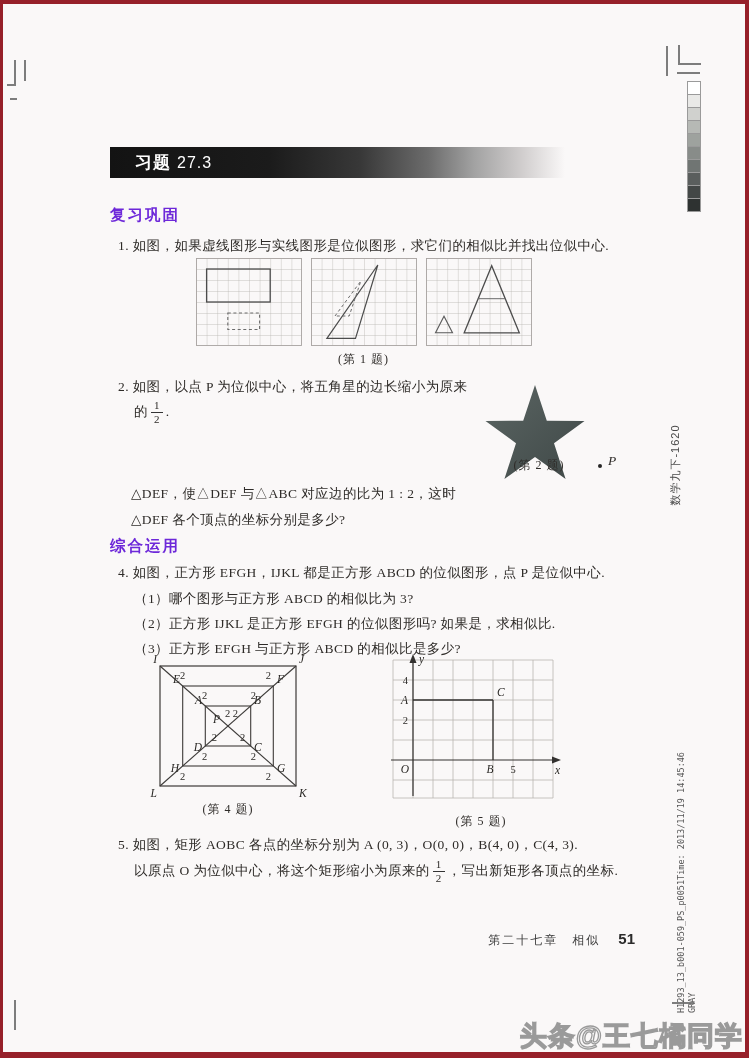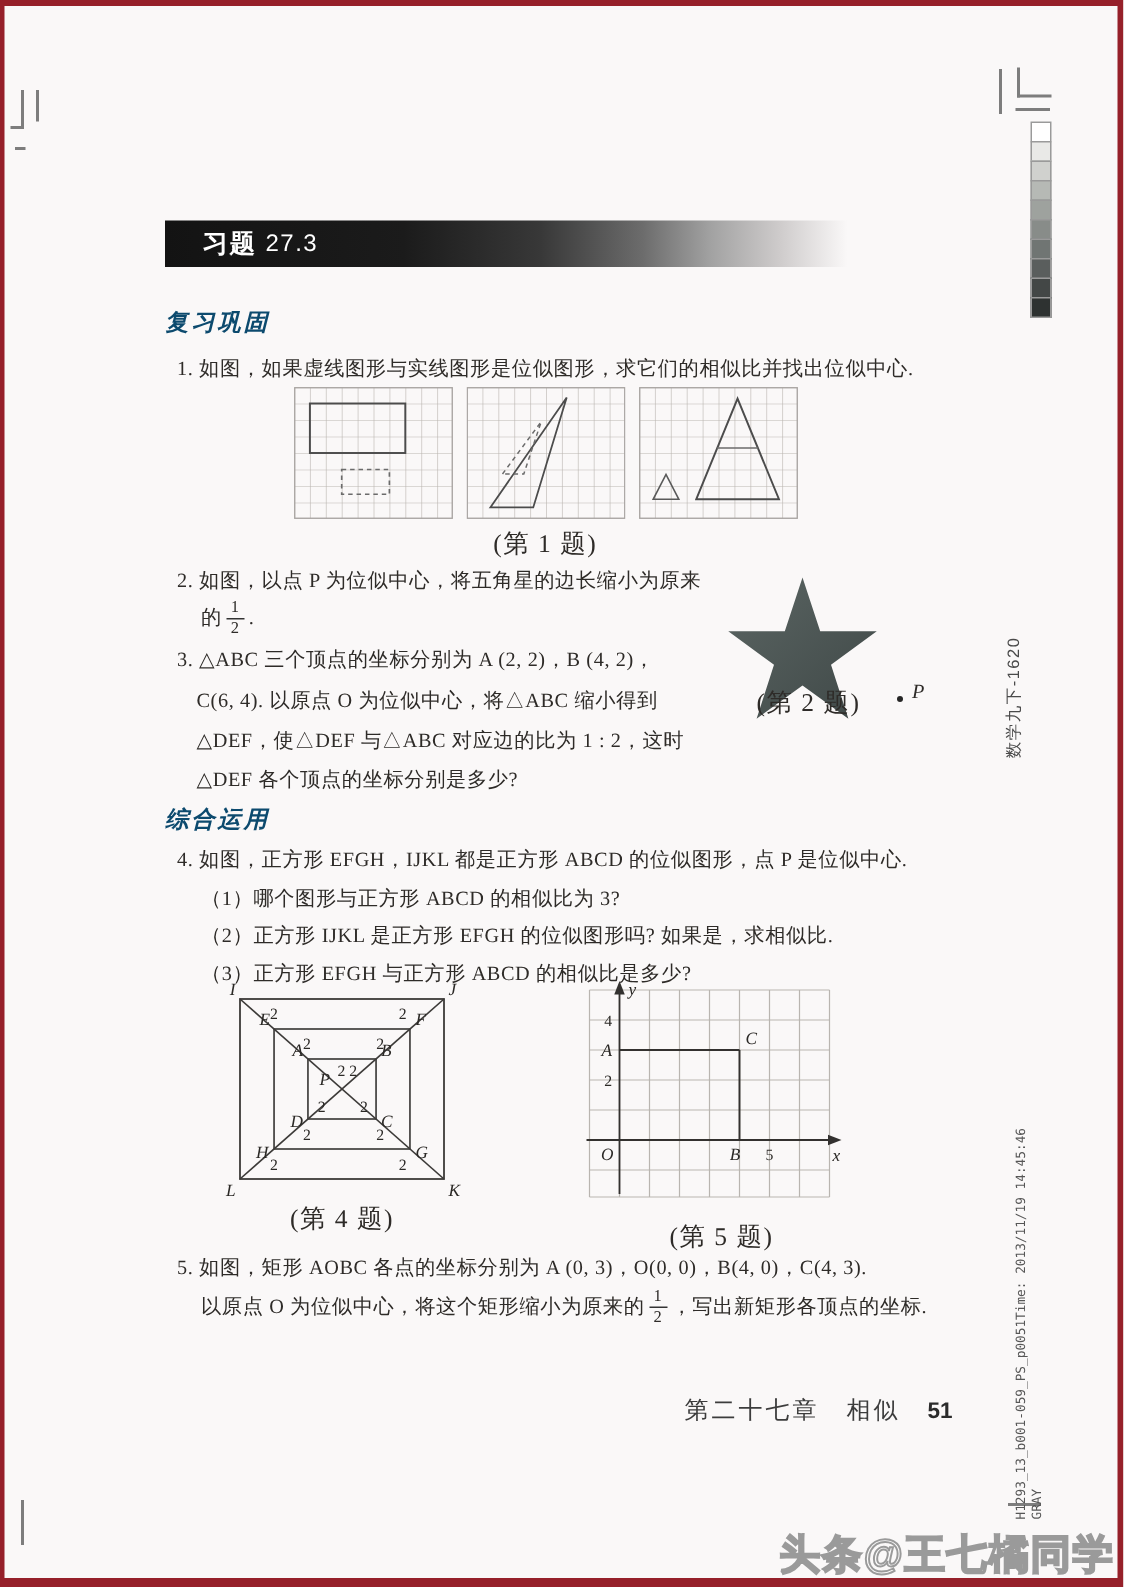--- a/index.html
+++ b/index.html
@@ -35,25 +35,25 @@
   .strip .cell:nth-child(10){background:#2e3231;}
 
   
   .hbar{position:absolute;left:110px;top:147px;width:455px;height:31px;display:flex;align-items:center;
         padding-left:25px;box-sizing:border-box;
         background:linear-gradient(90deg,#131313 0%,#1b1b1b 35%,#383838 55%,#6c6c6c 70%,#a2a2a2 80%,#cecbcb 90%,rgba(250,248,248,0) 100%);}
   .hbar .t1{color:#fff;font-family:"Liberation Sans",sans-serif;font-weight:bold;font-size:17px;letter-spacing:1px;}
   .hbar .t2{color:#fff;font-family:"Liberation Sans",sans-serif;font-size:16px;margin-left:6px;letter-spacing:1px;}
 
   .sect{position:absolute;left:110px;font-family:"Liberation Sans",sans-serif;font-weight:bold;
-        font-size:15.5px;color:#0c4a6e;letter-spacing:2px;font-style:italic;}
+        font-size:15.5px;color:#6d28d9;letter-spacing:2px;}
   .s1{top:205px;} .s2{top:536px;}
 
   .tline{position:absolute;font-size:13.5px;letter-spacing:0.4px;white-space:nowrap;}
-  .cap{position:absolute;font-size:17px;text-align:center;letter-spacing:1px;}
+  .cap{position:absolute;font-size:12px;text-align:center;letter-spacing:1px;}
 
   .p1{left:118px;top:237px;text-align:right;}
   .cap1{left:196px;top:351px;width:335px;}
   .p2l1{left:118px;top:378px;}
   .p2l2{left:134px;top:399px;display:flex;align-items:center;}
   .p3l1{left:118px;top:431px;}
   .p3l2{left:131px;top:458px;}
   .p3l3{left:131px;top:485px;}
   .p3l4{left:131px;top:511px;}
   .cap2{left:484px;top:457px;width:110px;}
@@ -78,21 +78,21 @@
   .fig4{position:absolute;left:138px;top:650px;}
   .fig5{position:absolute;left:383px;top:650px;}
   .vlabel{font-family:"Liberation Serif",serif;font-style:italic;font-size:11.5px;fill:#2b2926;}
   .nlabel{font-family:"Liberation Serif",serif;font-size:10.5px;fill:#2b2926;}
 
   .star{position:absolute;left:478px;top:382px;}
   .pdot{position:absolute;left:598px;top:464px;width:4px;height:4px;border-radius:50%;background:#262626;}
   .plabel{position:absolute;left:608px;top:453px;font-style:italic;font-size:13.5px;}
 
   .footer{position:absolute;top:930px;left:395px;width:240px;text-align:right;white-space:nowrap;}
-  .footer .chap{font-family:"Liberation Sans",sans-serif;font-size:16px;color:#3c3c3c;letter-spacing:2px;}
+  .footer .chap{font-family:"Liberation Sans",sans-serif;font-size:12px;color:#3c3c3c;letter-spacing:2px;}
   .footer .pnum{font-family:"Liberation Sans",sans-serif;font-size:15px;font-weight:bold;color:#2b2b2b;margin-left:14px;}
 
   .sidelabel{position:absolute;left:616px;top:457px;width:120px;height:16px;text-align:center;
              transform:rotate(-90deg);font-family:"Liberation Sans",sans-serif;font-size:11px;
              color:#4a4a4a;letter-spacing:1px;white-space:nowrap;}
   .printinfo{position:absolute;left:522px;top:837px;width:330px;height:22px;transform:rotate(-90deg);
              font-family:"DejaVu Sans Mono",monospace;font-size:8.5px;line-height:11px;color:#565656;
              white-space:nowrap;}
 
   .watermark{position:absolute;right:6px;bottom:4px;font-family:"Liberation Sans",sans-serif;
@@ -190,22 +190,20 @@
         <stop offset="0" stop-color="#5b6563"></stop>
           <stop offset="1" stop-color="#3f4847"></stop>
       </linearGradient>
     </defs>
     <polygon points="57,3 68.8,38.8 106.5,38.9 76,61.2 87.6,97.1 57,75 26.4,97.1 38,61.2 7.5,38.9 45.2,38.8" fill="url(#starfill)"></polygon>
   </svg>
   <div class="pdot"></div>
   <div class="plabel">P</div>
   <div class="cap cap2">(第 2 题)</div>
 
-  <div class="tline p3l1">3. △ABC 三个顶点的坐标分别为 A (2, 2)，B (4, 2)，</div>
-  <div class="tline p3l2">C(6, 4). 以原点 O 为位似中心，将△ABC 缩小得到</div>
   <div class="tline p3l3">△DEF，使△DEF 与△ABC 对应边的比为 1 : 2，这时</div>
   <div class="tline p3l4">△DEF 各个顶点的坐标分别是多少?</div>
 
   <div class="tline p4l1">4. 如图，正方形 EFGH，IJKL 都是正方形 ABCD 的位似图形，点 P 是位似中心.</div>
   <div class="tline p4i1">（1）哪个图形与正方形 ABCD 的相似比为 3?</div>
   <div class="tline p4i2">（2）正方形 IJKL 是正方形 EFGH 的位似图形吗? 如果是，求相似比.</div>
   <div class="tline p4i3">（3）正方形 EFGH 与正方形 ABCD 的相似比是多少?</div>
 
   <svg class="fig4" width="180" height="158">
     <rect x="22" y="16" width="136" height="120" fill="none" stroke="#3c3a38" stroke-width="1.2"></rect>

